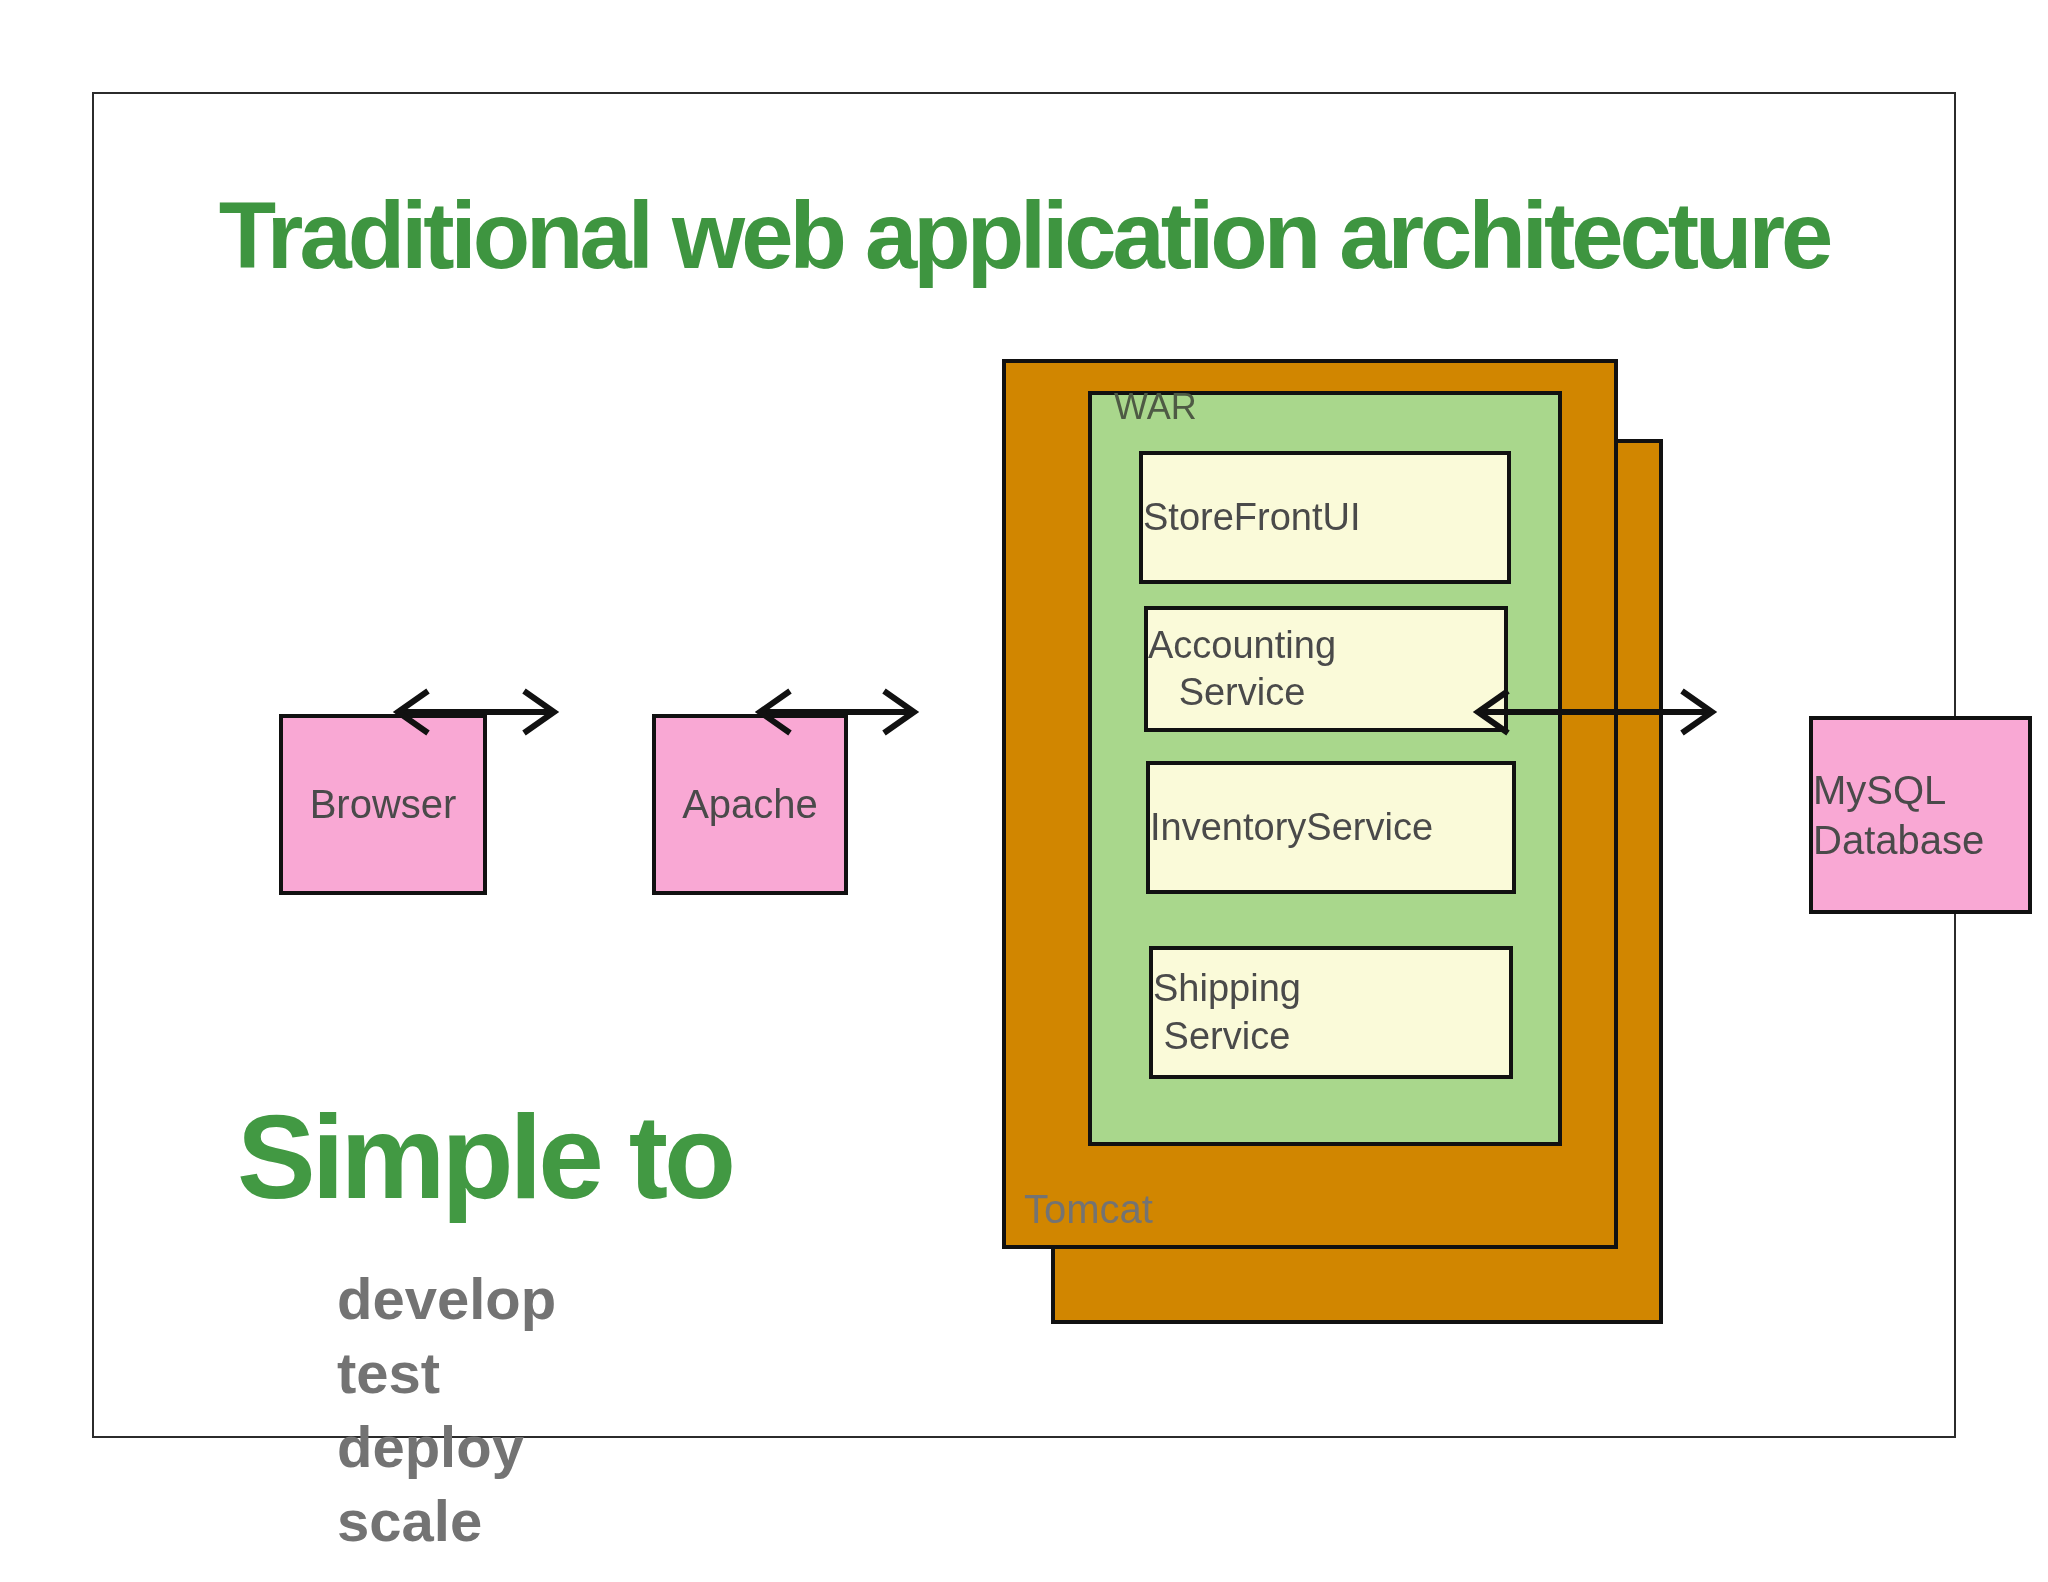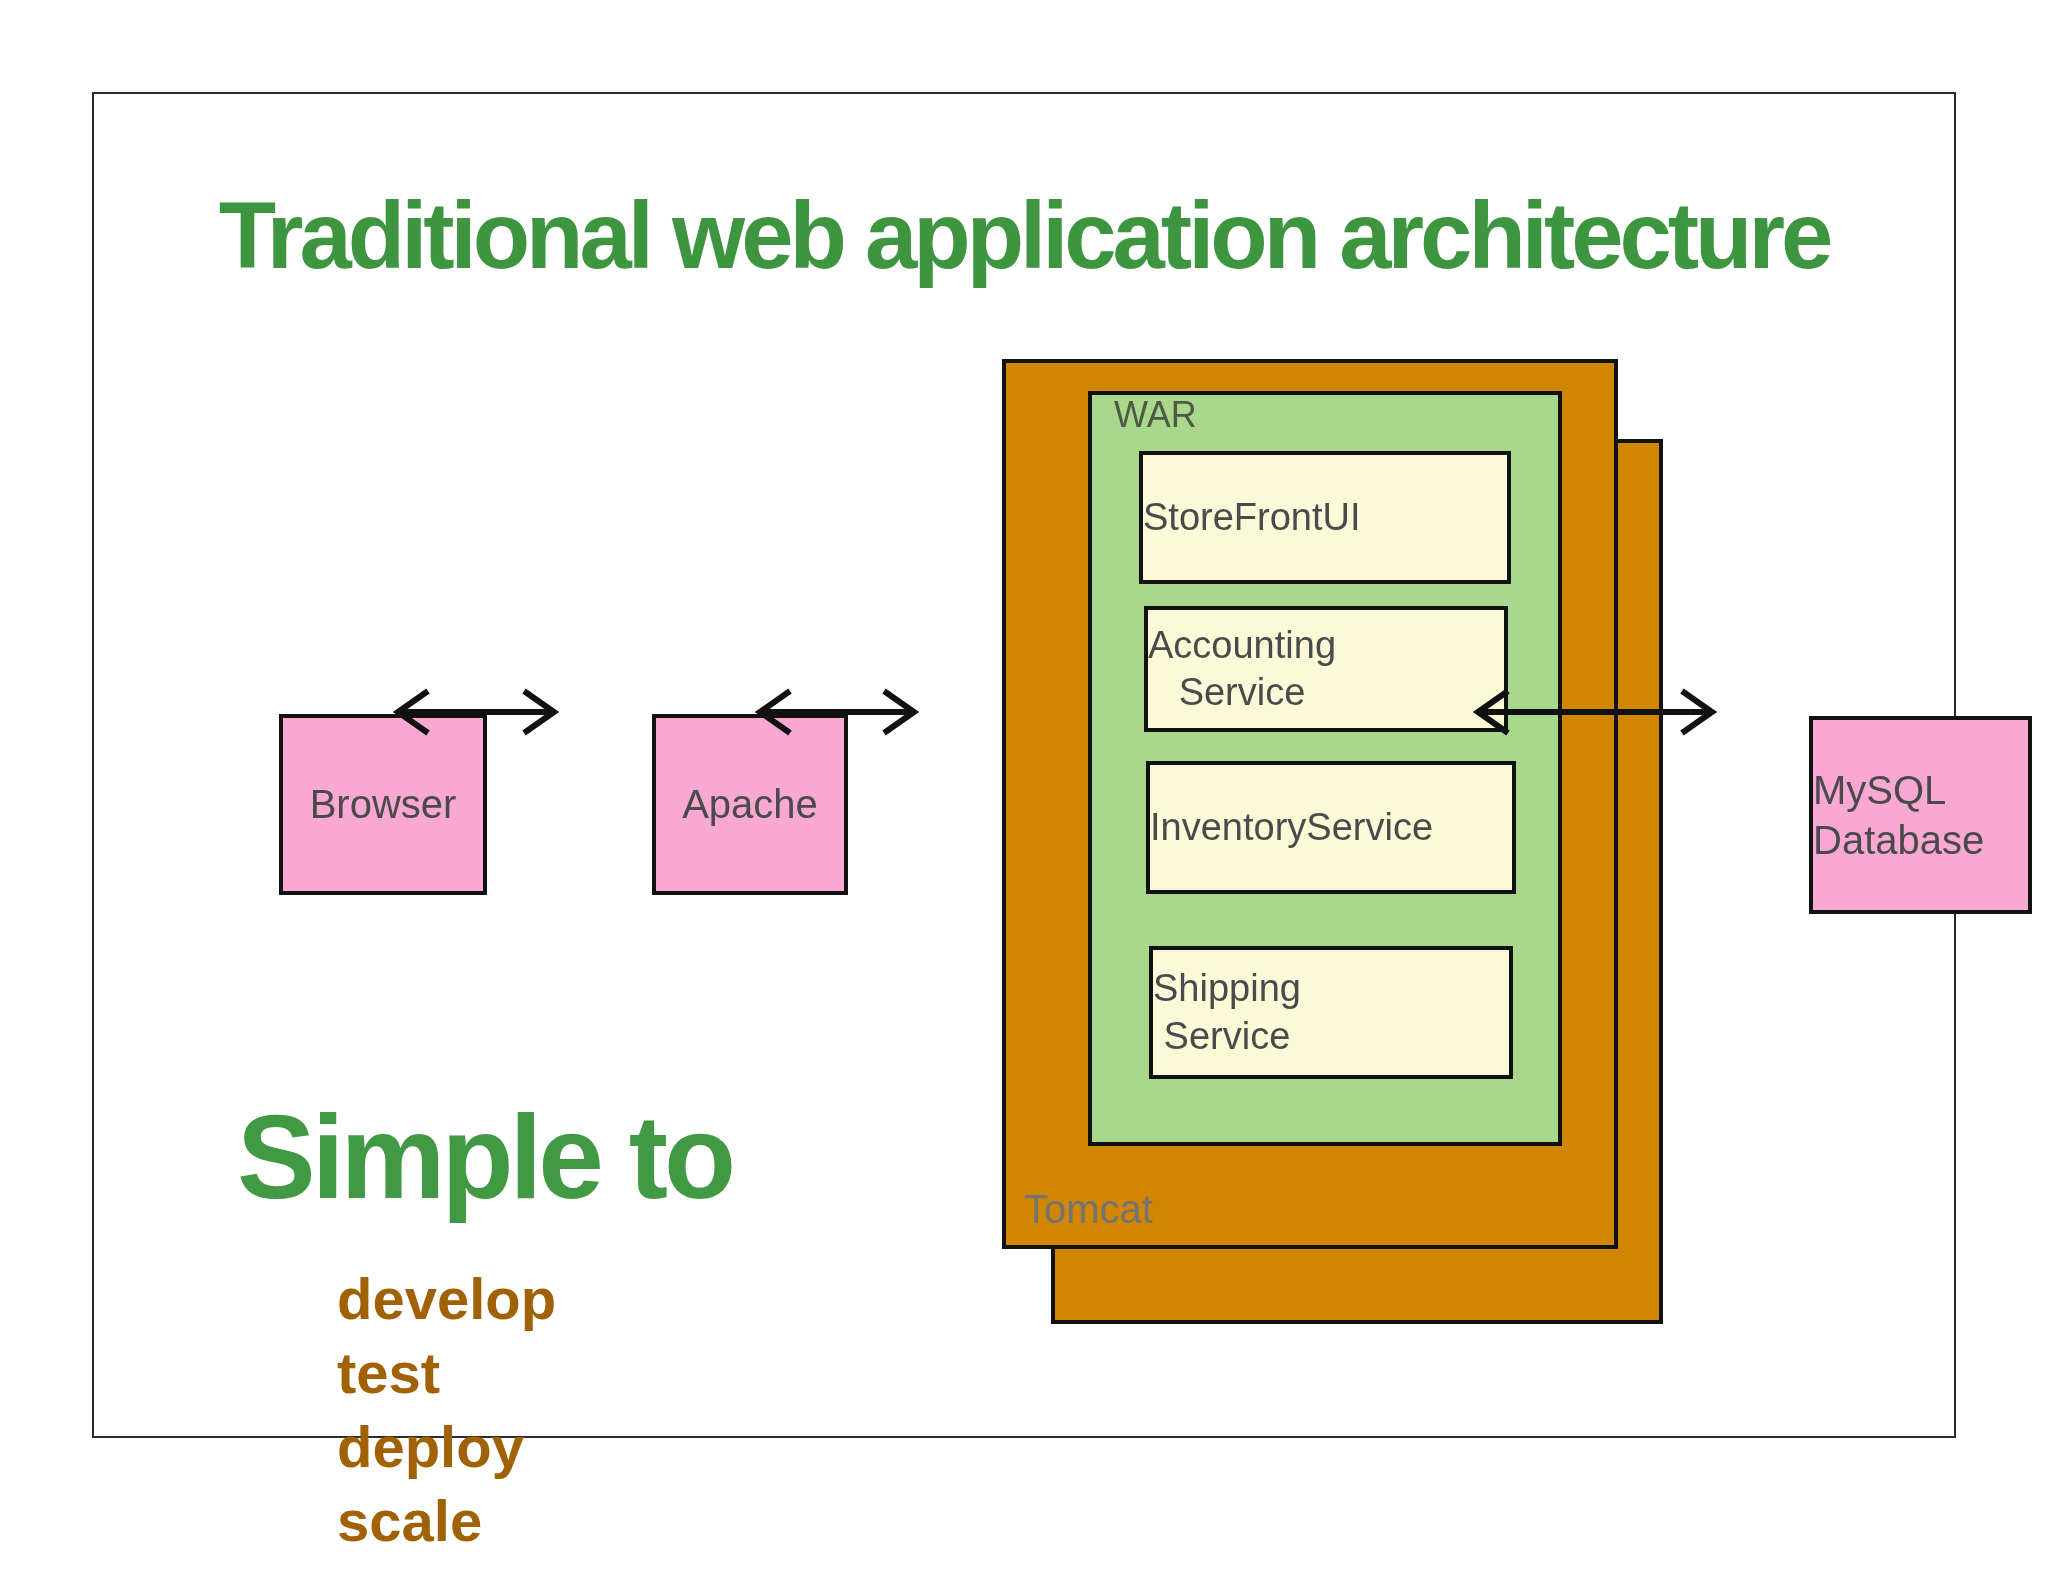--- a/index.html
+++ b/index.html
@@ -61,21 +61,21 @@
     left: 908px; top: 265px; width: 616px; height: 890px;
     z-index: 2;
   }
   .war-box {
     left: 994px; top: 297px; width: 474px; height: 755px;
     background: #A9D78C;
     z-index: 3;
   }
   .war-label {
     position: absolute;
-    left: 1020px; top: 300px;
+    left: 1020px; top: 292px;
     font-size: 36px;
     color: #4E5A44;
     z-index: 4;
   }
   .tomcat-label {
     position: absolute;
     left: 930px; top: 1093px;
     font-size: 40px;
     color: #737373;
     z-index: 4;
@@ -124,21 +124,21 @@
   }
   .notes-list {
     position: absolute;
     left: 243px; top: 1168px;
     z-index: 5;
   }
   .notes-item {
     font-size: 58px;
     font-weight: bold;
     line-height: 74px;
-    color: #a16207;
+    color: #737373;
   }
 </style>
 </head>
 <body>
 
 <div class="stage">
   <div class="slide">
 
     <div class="title">Traditional web application architecture</div>
 

